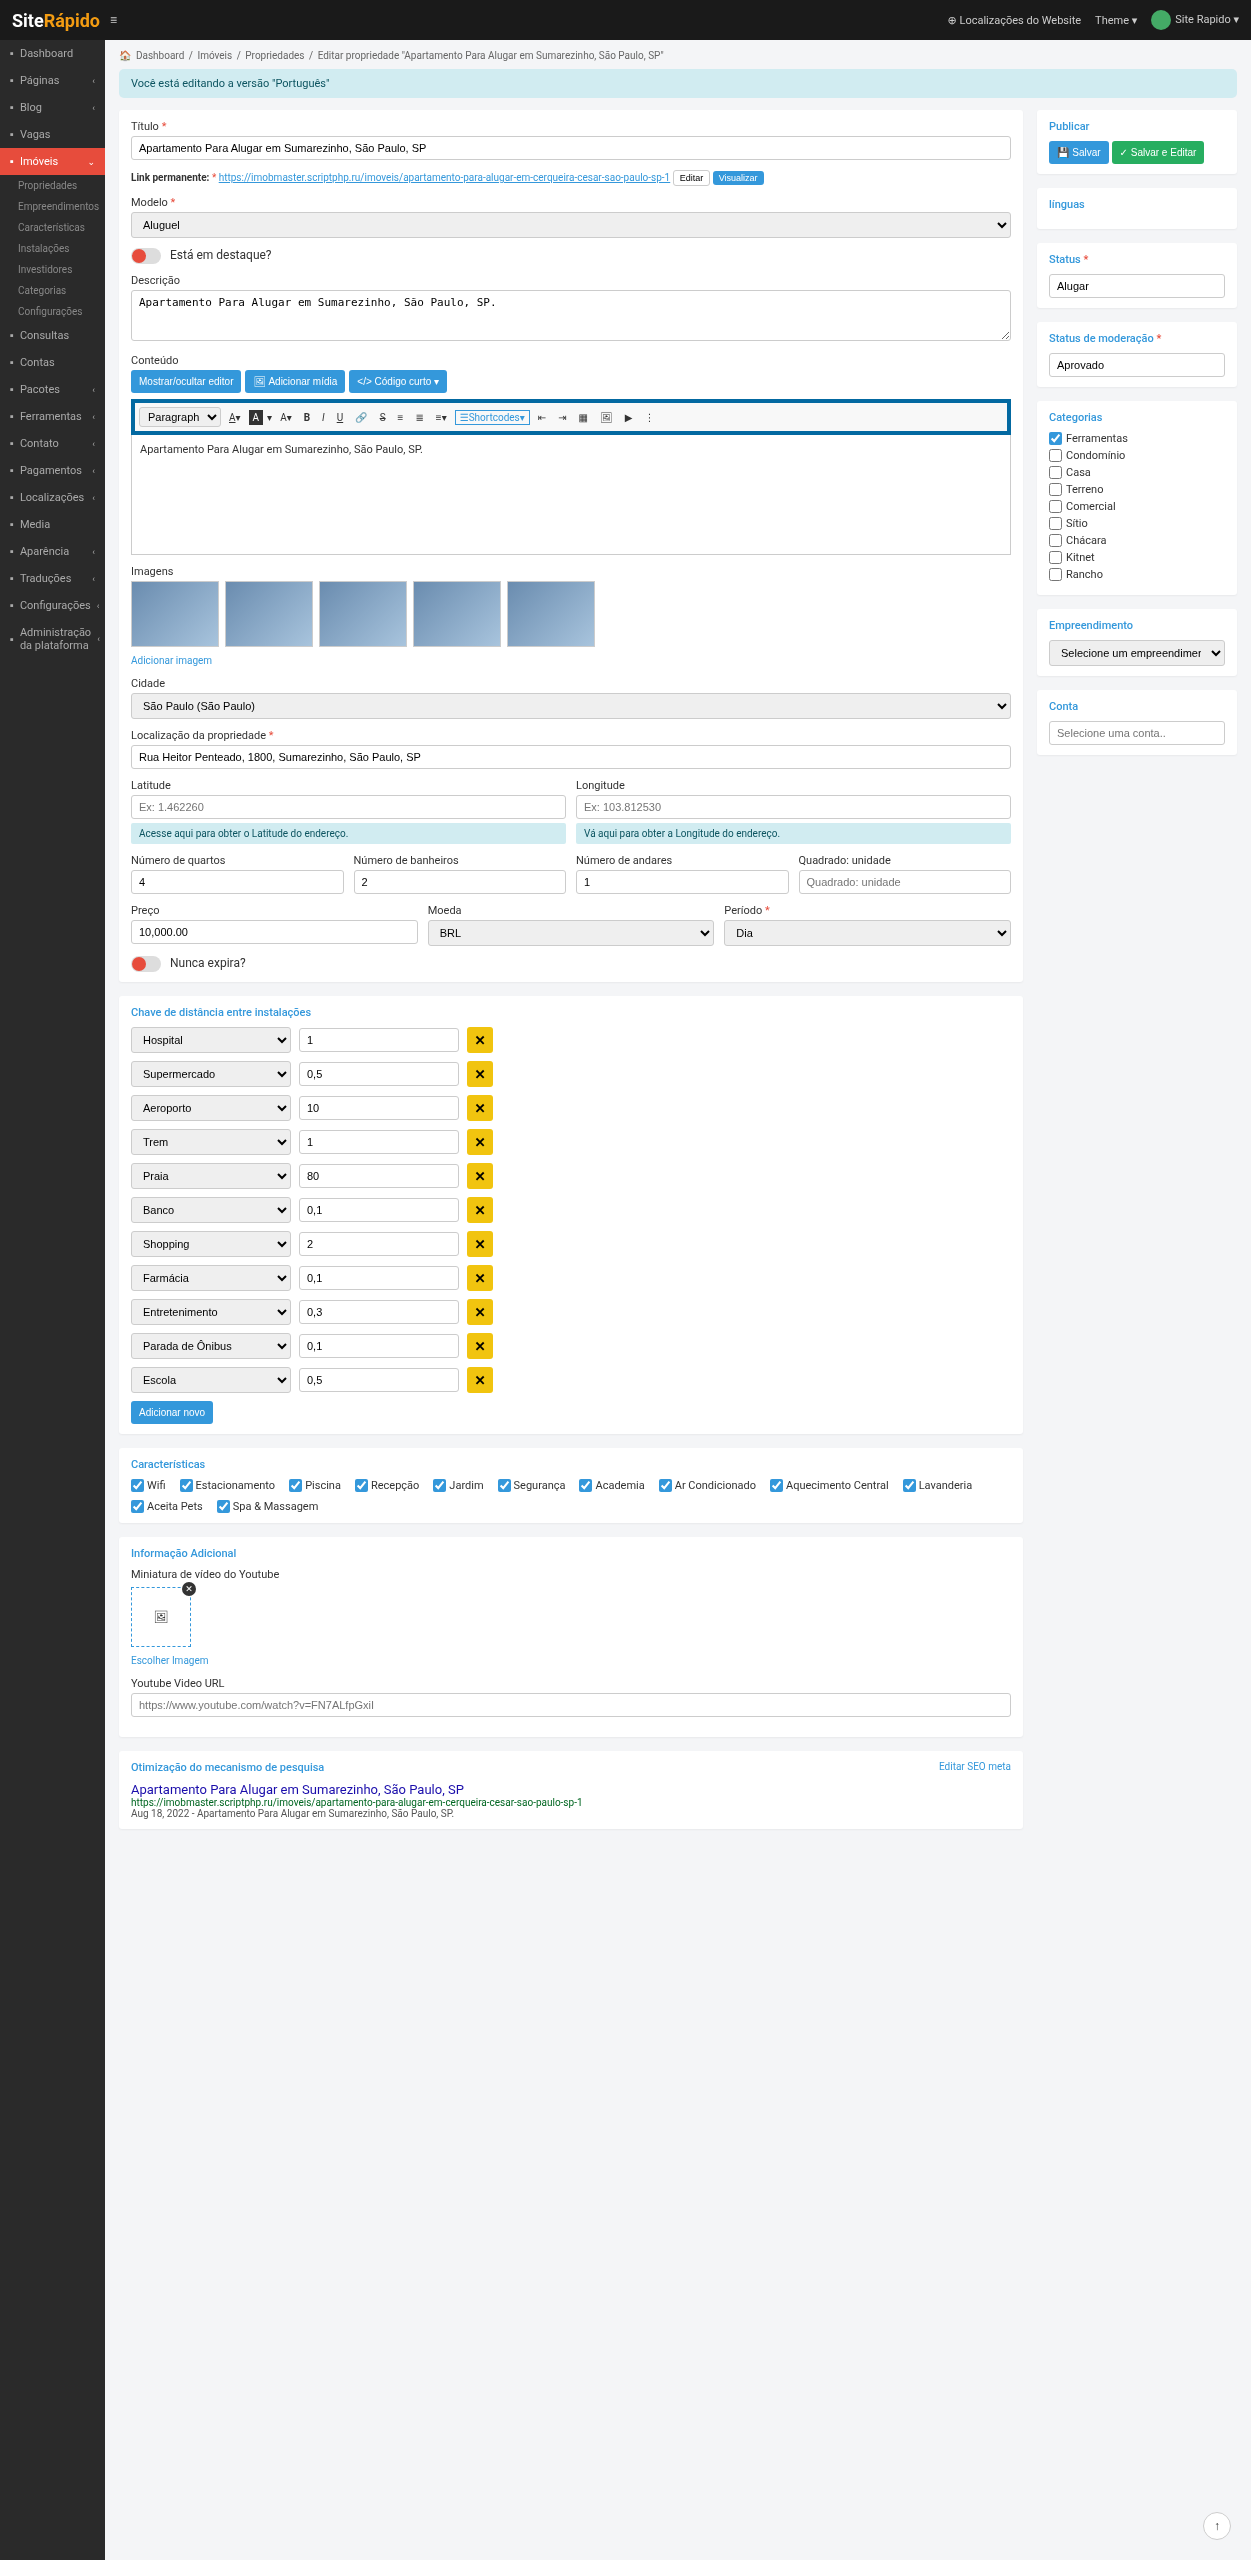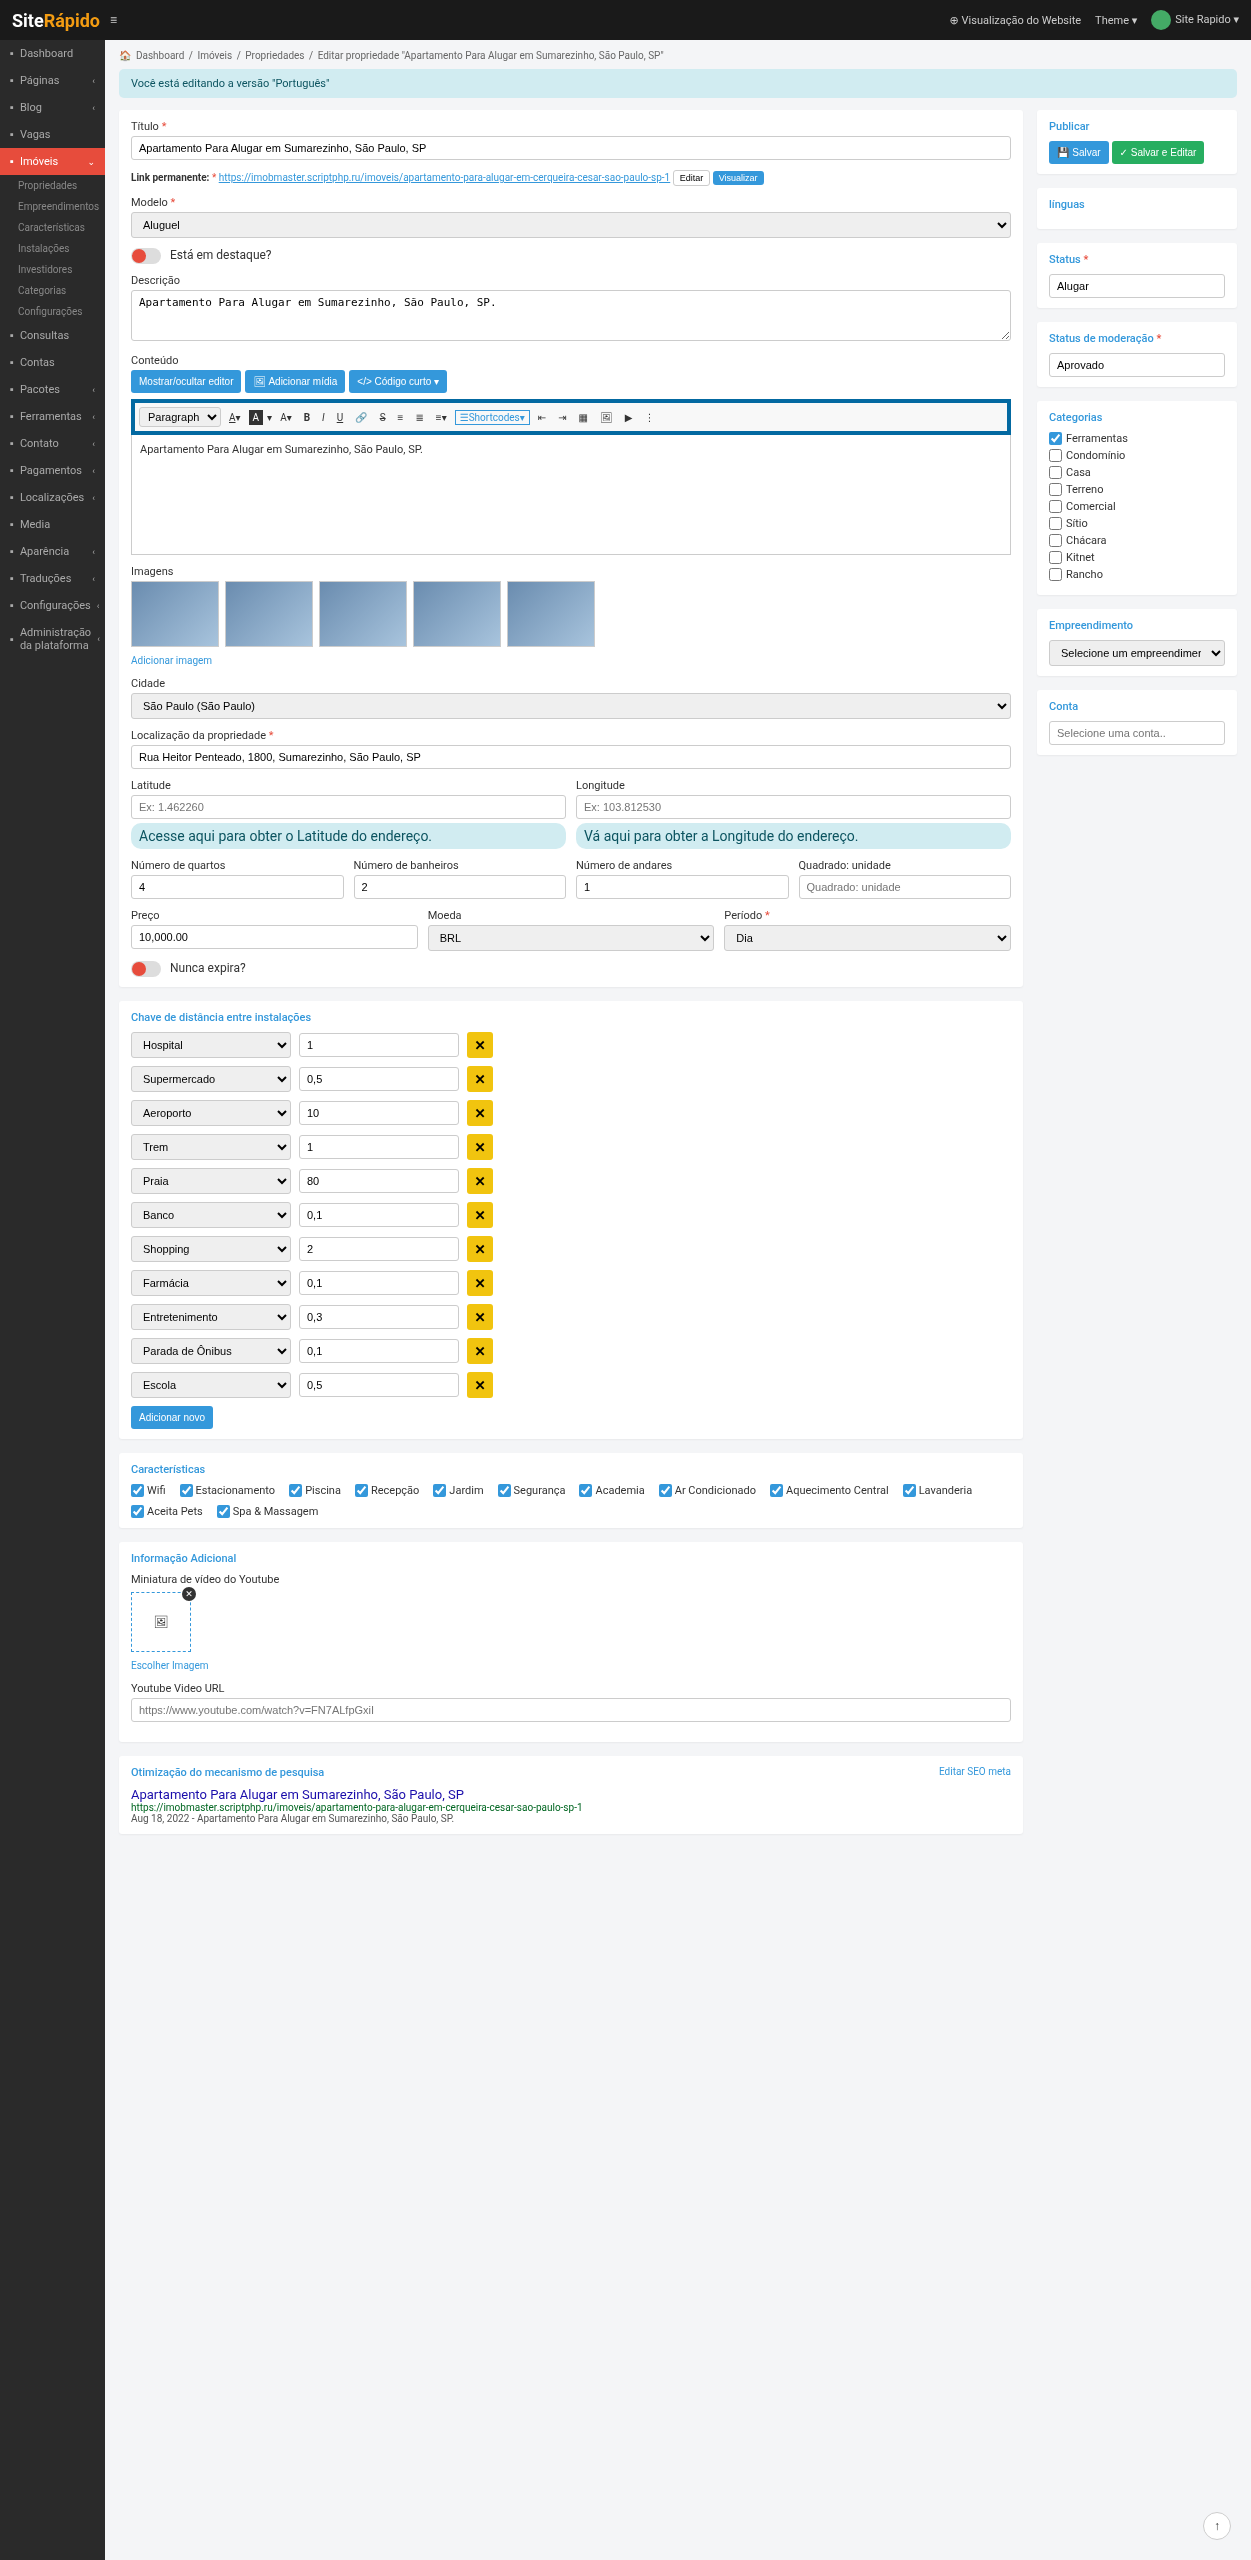--- a/index.html
+++ b/index.html
@@ -44,21 +44,21 @@
 .editor-bar select { width: auto; padding: 2px 4px; }
 .editor-bar .tb { padding: 2px 4px; cursor: pointer; }
 .editor-content { border: 1px solid #ccc; border-top: none; padding: 8px; min-height: 120px; font-size: 11px; }
 .images { display: flex; gap: 6px; margin-bottom: 6px; flex-wrap: wrap; }
 .thumb { width: 88px; height: 66px; background: linear-gradient(135deg, #6a8caf, #a8c4dd); border: 1px solid #ccc; }
 .link-sm { color: #3498db; font-size: 10px; cursor: pointer; }
 .row-2 { display: flex; gap: 10px; }
 .row-2 > div { flex: 1; }
 .row-4 { display: flex; gap: 10px; }
 .row-4 > div { flex: 1; }
-.help-block { background: #d1ecf1; color: #0c5460; padding: 5px 8px; font-size: 14px; margin-top: 4px; border-radius: 10px; cursor: pointer; }
+.help-block { background: #d1ecf1; color: #0c5460; padding: 5px 8px; font-size: 10px; margin-top: 4px; border-radius: 2px; cursor: pointer; }
 .facility-row { display: flex; gap: 8px; margin-bottom: 8px; align-items: center; }
 .facility-row select { flex: 0 0 160px; }
 .facility-row input { flex: 0 0 160px; }
 .btn-remove { background: #f1c40f; width: 26px; height: 26px; border-radius: 3px; border: none; cursor: pointer; font-weight: bold; }
 .checks { display: flex; flex-wrap: wrap; gap: 8px 14px; font-size: 11px; }
 .checks label { display: flex; align-items: center; gap: 3px; }
 .checks input { accent-color: #3498db; }
 .yt-thumb { width: 60px; height: 60px; border: 1px dashed #3498db; display: flex; align-items: center; justify-content: center; margin: 6px 0; position: relative; }
 .yt-thumb::after { content: '✕'; position: absolute; top: -6px; right: -6px; background: #333; color: #fff; border-radius: 50%; width: 14px; height: 14px; font-size: 9px; display: flex; align-items: center; justify-content: center; }
 .seo-preview .t { color: #1a0dab; font-size: 13px; }
@@ -68,21 +68,21 @@
 .cat-list input { accent-color: #3498db; }
 .scroll-top { position: fixed; bottom: 20px; right: 20px; width: 28px; height: 28px; border: 1px solid #ccc; border-radius: 50%; background: #fff; display: flex; align-items: center; justify-content: center; cursor: pointer; }
 </style>
 </head>
 <body>
 
 <div class="topbar">
   <span class="logo"><span class="s1">Site</span><span class="s2">Rápido</span></span>
   <span style="margin-left:10px;">≡</span>
   <div class="top-right">
-    <span>⊕ <span>Visualização do Website</span></span>
+    <span>⊕ <span>Localizações do Website</span></span>
     <span><span>Theme</span> ▾</span>
     <span><span class="avatar"></span><span>Site Rapido</span> ▾</span>
   </div>
 </div>
 
 <div class="layout">
   <div class="sidebar" id="sidebar">
       <div class="item">
         <span>▪</span>
         <span>Dashboard</span>

